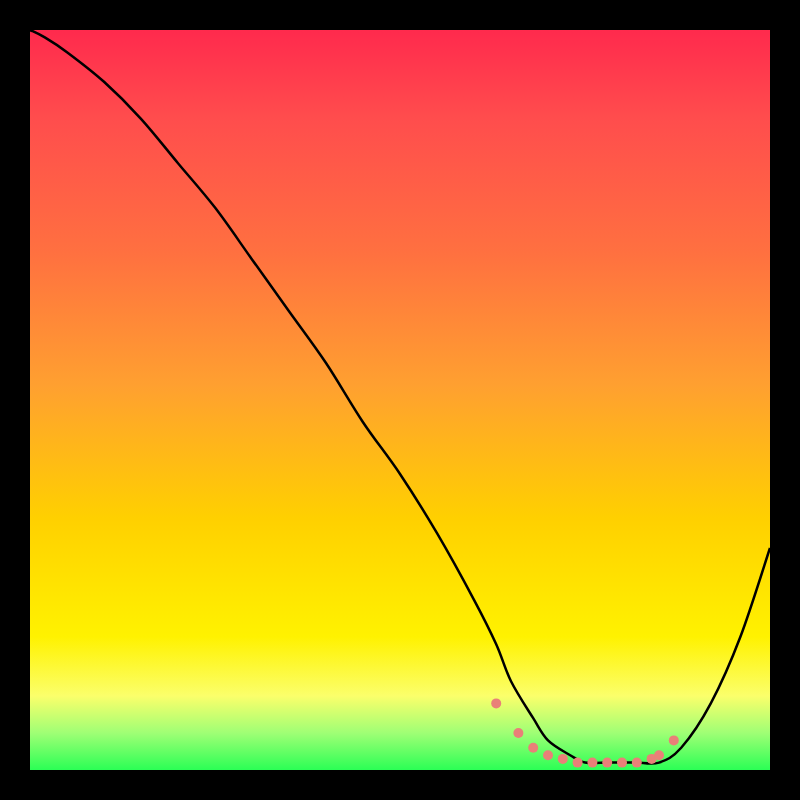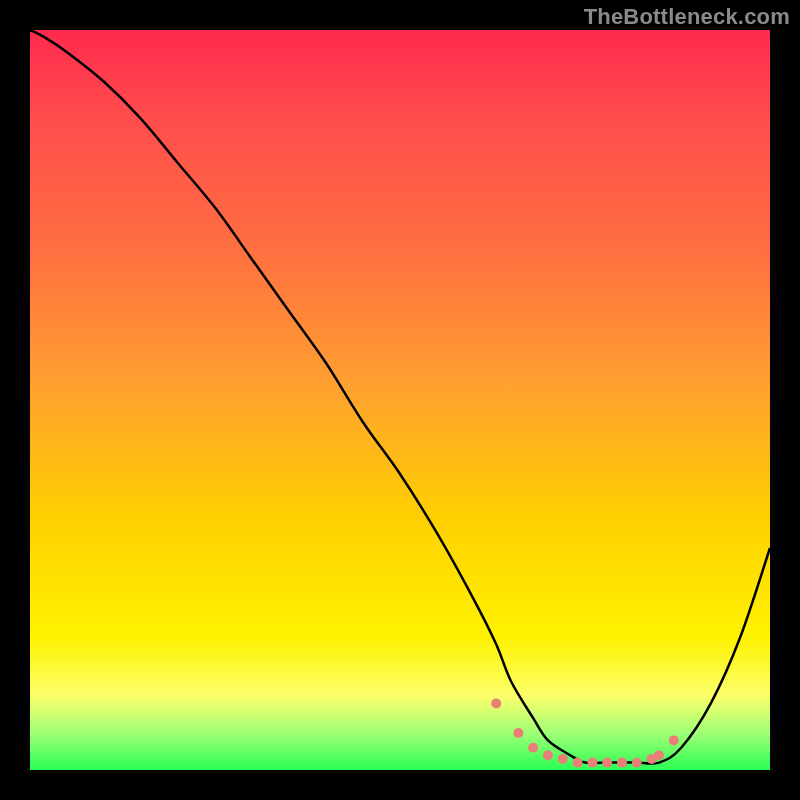--- a/index.html
+++ b/index.html
@@ -54,21 +54,20 @@
     top: 0;
     width: 740px;
     height: 740px;
     display: block;
   }
 </style>
 </head>
 <body>
 
 <div class="frame">
-  <div class="watermark">TheBottleneck.com</div>
 
   <div class="plot">
     <svg class="curve" viewBox="0 0 740 740" preserveAspectRatio="none">
       <path id="curve-path" fill="none" stroke="#000000" stroke-width="2.5" d="M 0 0 C 2.466666666666667 1.2333333333333296, 8.633333333333333 3.6999999999999695, 14.8 7.399999999999977 C 20.96666666666667 11.099999999999985, 27.133333333333333 14.80000000000005, 37 22.200000000000045 C 46.86666666666667 29.60000000000004, 61.666666666666664 40.69999999999997, 74 51.799999999999955 C 86.33333333333333 62.89999999999994, 98.66666666666667 75.23333333333328, 111 88.79999999999995 C 123.33333333333333 102.36666666666663, 135.66666666666666 118.40000000000003, 148 133.20000000000005 C 160.33333333333334 148.00000000000006, 172.66666666666666 161.5666666666667, 185 177.60000000000002 C 197.33333333333334 193.63333333333335, 209.66666666666666 212.13333333333338, 222 229.40000000000003 C 234.33333333333334 246.66666666666669, 246.66666666666666 263.93333333333334, 259 281.2 C 271.3333333333333 298.46666666666664, 283.6666666666667 314.49999999999994, 296 332.99999999999994 C 308.3333333333333 351.49999999999994, 320.6666666666667 373.70000000000005, 333 392.20000000000005 C 345.3333333333333 410.70000000000005, 357.66666666666663 425.5, 370 444 C 382.33333333333337 462.5, 394.66666666666674 482.23333333333335, 407.00000000000006 503.2 C 419.33333333333337 524.1666666666666, 434.1333333333333 551.3, 444 569.8 C 453.8666666666667 588.3, 460.0333333333333 600.6333333333333, 466.2 614.2 C 472.3666666666667 627.7666666666668, 474.8333333333333 638.8666666666667, 481 651.2 C 487.1666666666667 663.5333333333334, 497.03333333333336 678.3333333333334, 503.20000000000005 688.2 C 509.36666666666673 698.0666666666667, 511.83333333333337 704.2333333333333, 518 710.4 C 524.1666666666666 716.5666666666666, 534.0333333333333 721.5, 540.1999999999999 725.2 C 546.3666666666666 728.9000000000001, 548.8333333333333 731.3666666666667, 555 732.6 C 561.1666666666667 733.8333333333334, 571.0333333333334 732.6, 577.2 732.6 C 583.3666666666667 732.6, 587.0666666666667 732.6, 592 732.6 C 596.9333333333333 732.6, 600.6333333333333 732.6, 606.8 732.6 C 612.9666666666666 732.6, 621.6 735.0666666666667, 629 732.6 C 636.4 730.1333333333333, 642.5666666666667 727.6666666666666, 651.2 717.8 C 659.8333333333334 707.9333333333333, 670.9333333333334 691.9, 680.8000000000001 673.4 C 690.6666666666667 654.9, 700.5333333333333 632.6999999999999, 710.4 606.8 C 720.2666666666667 580.9, 735.0666666666666 532.8, 740 518"></path>
       <g id="markers-group">
           <circle cx="466.2" cy="673.4" r="5" fill="#e98078"></circle>
           <circle cx="488.40000000000003" cy="703" r="5" fill="#e98078"></circle>
           <circle cx="503.20000000000005" cy="717.8" r="5" fill="#e98078"></circle>
           <circle cx="518" cy="725.2" r="5" fill="#e98078"></circle>
           <circle cx="532.8" cy="728.9" r="5" fill="#e98078"></circle>

